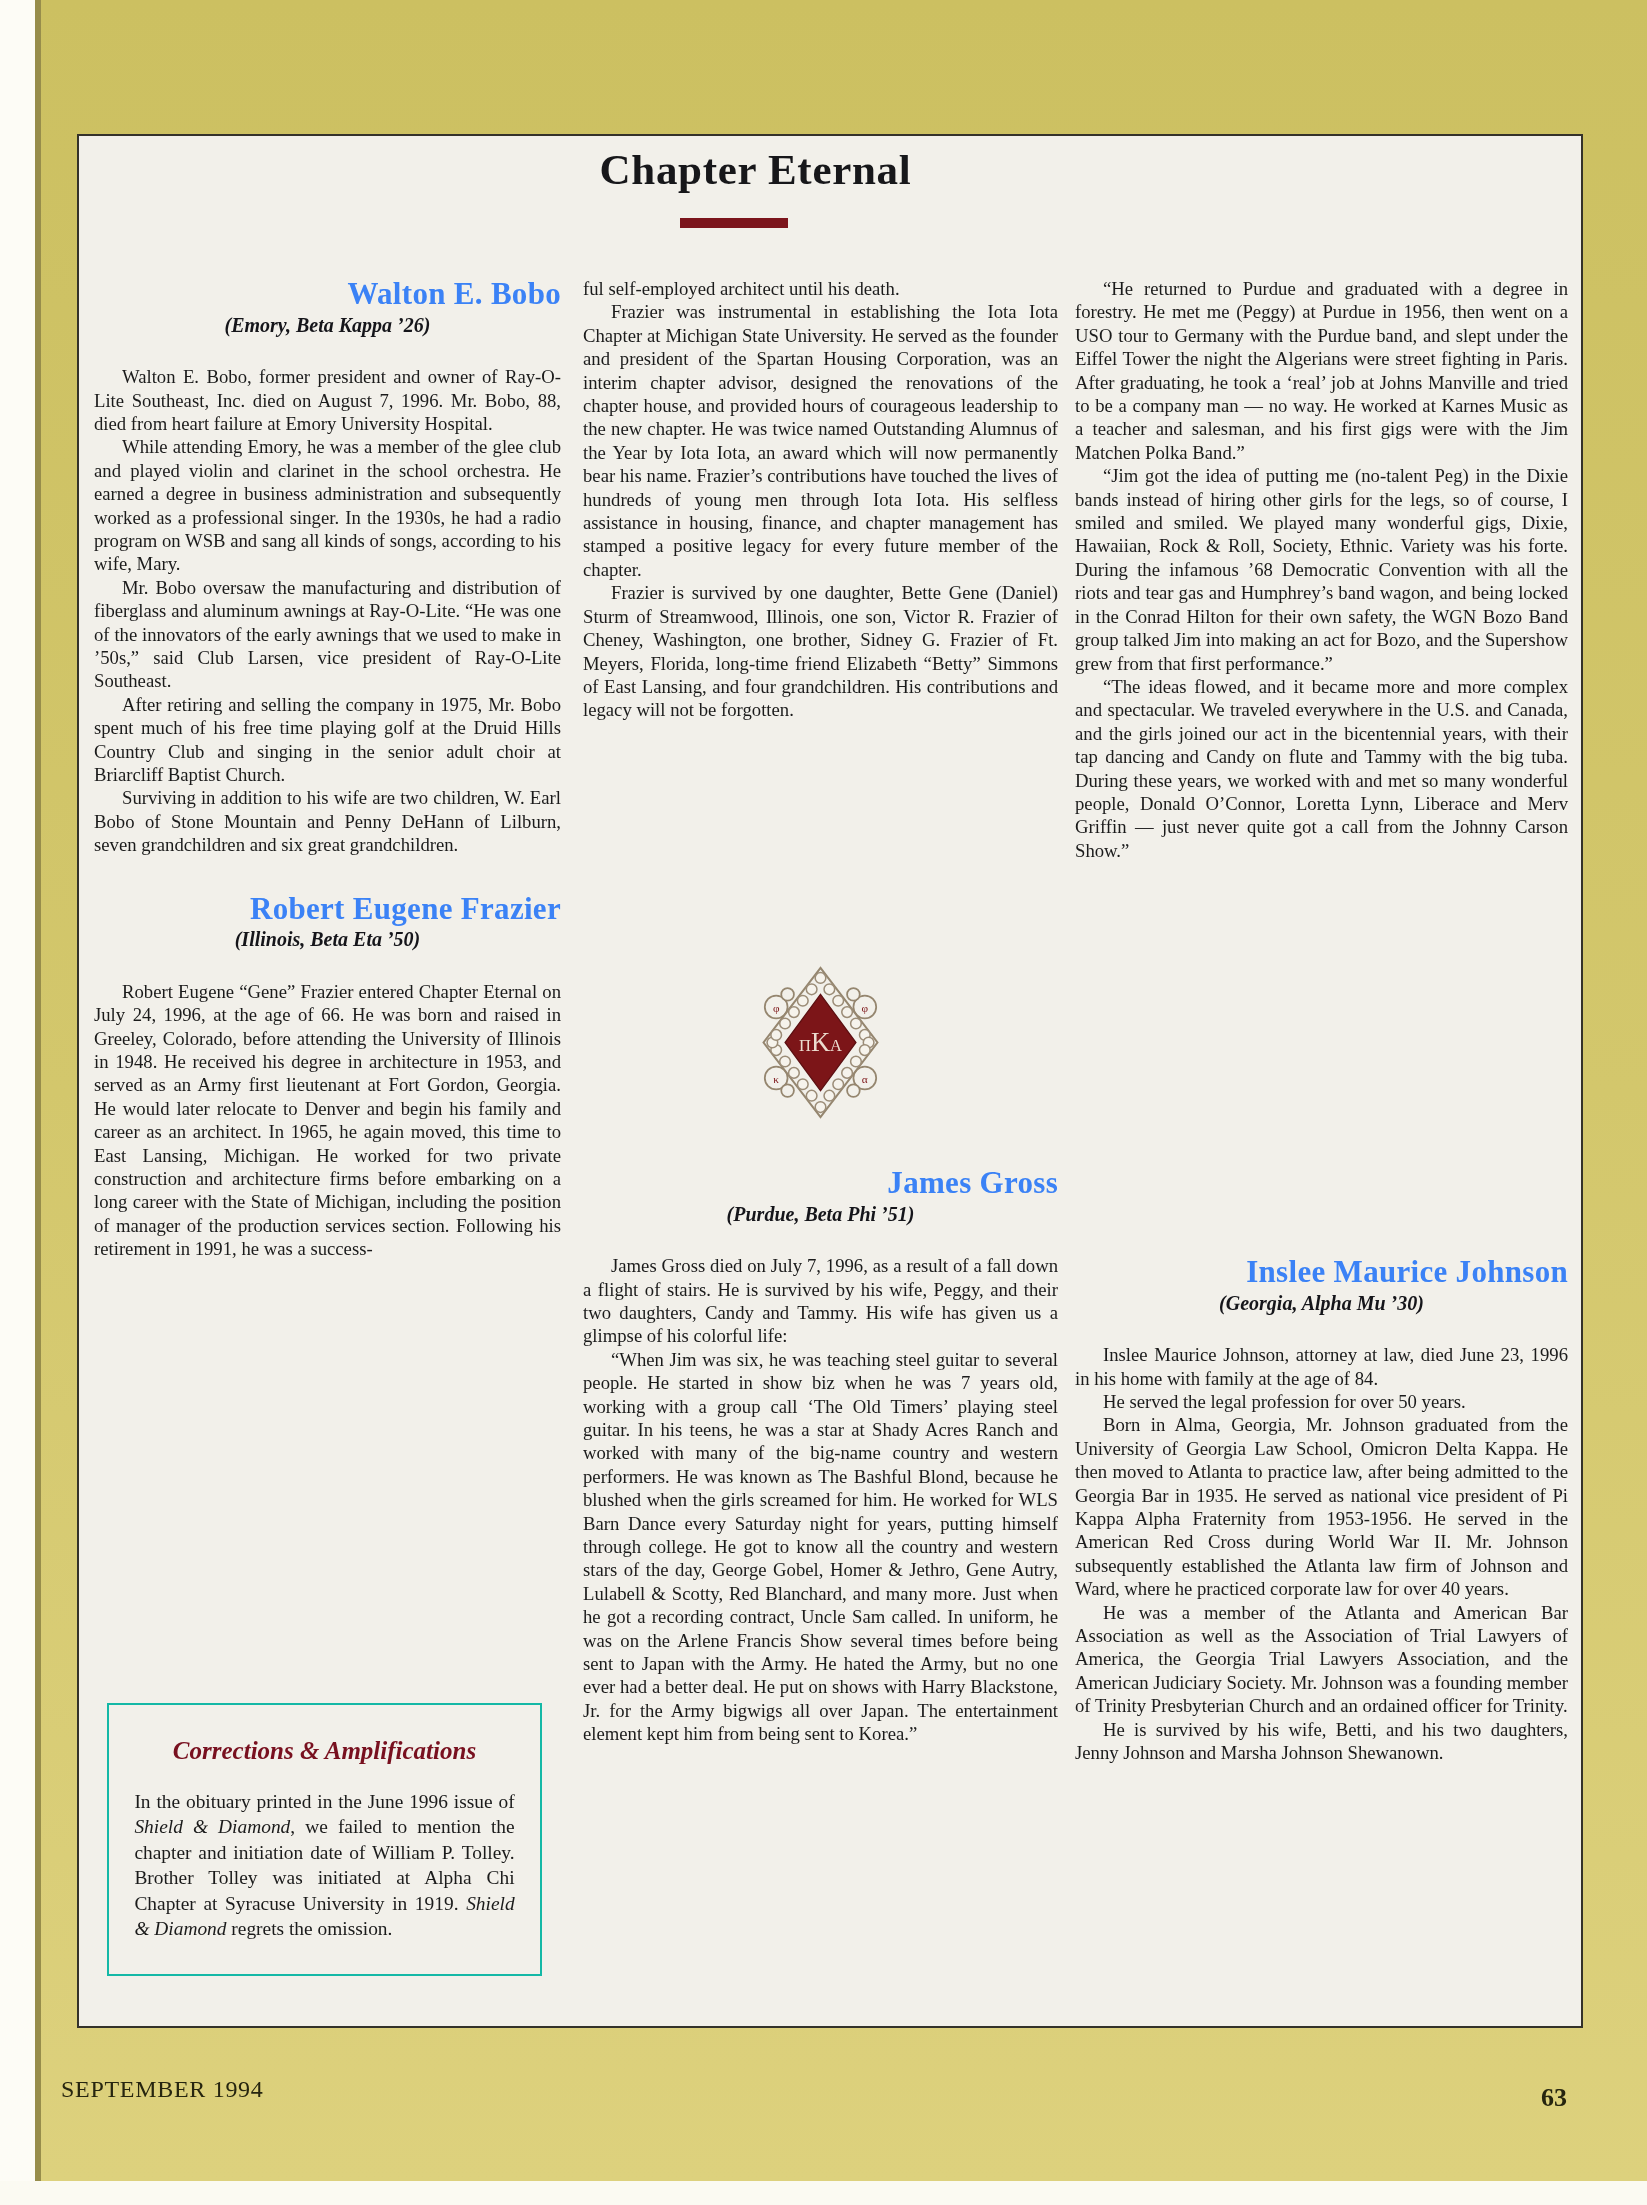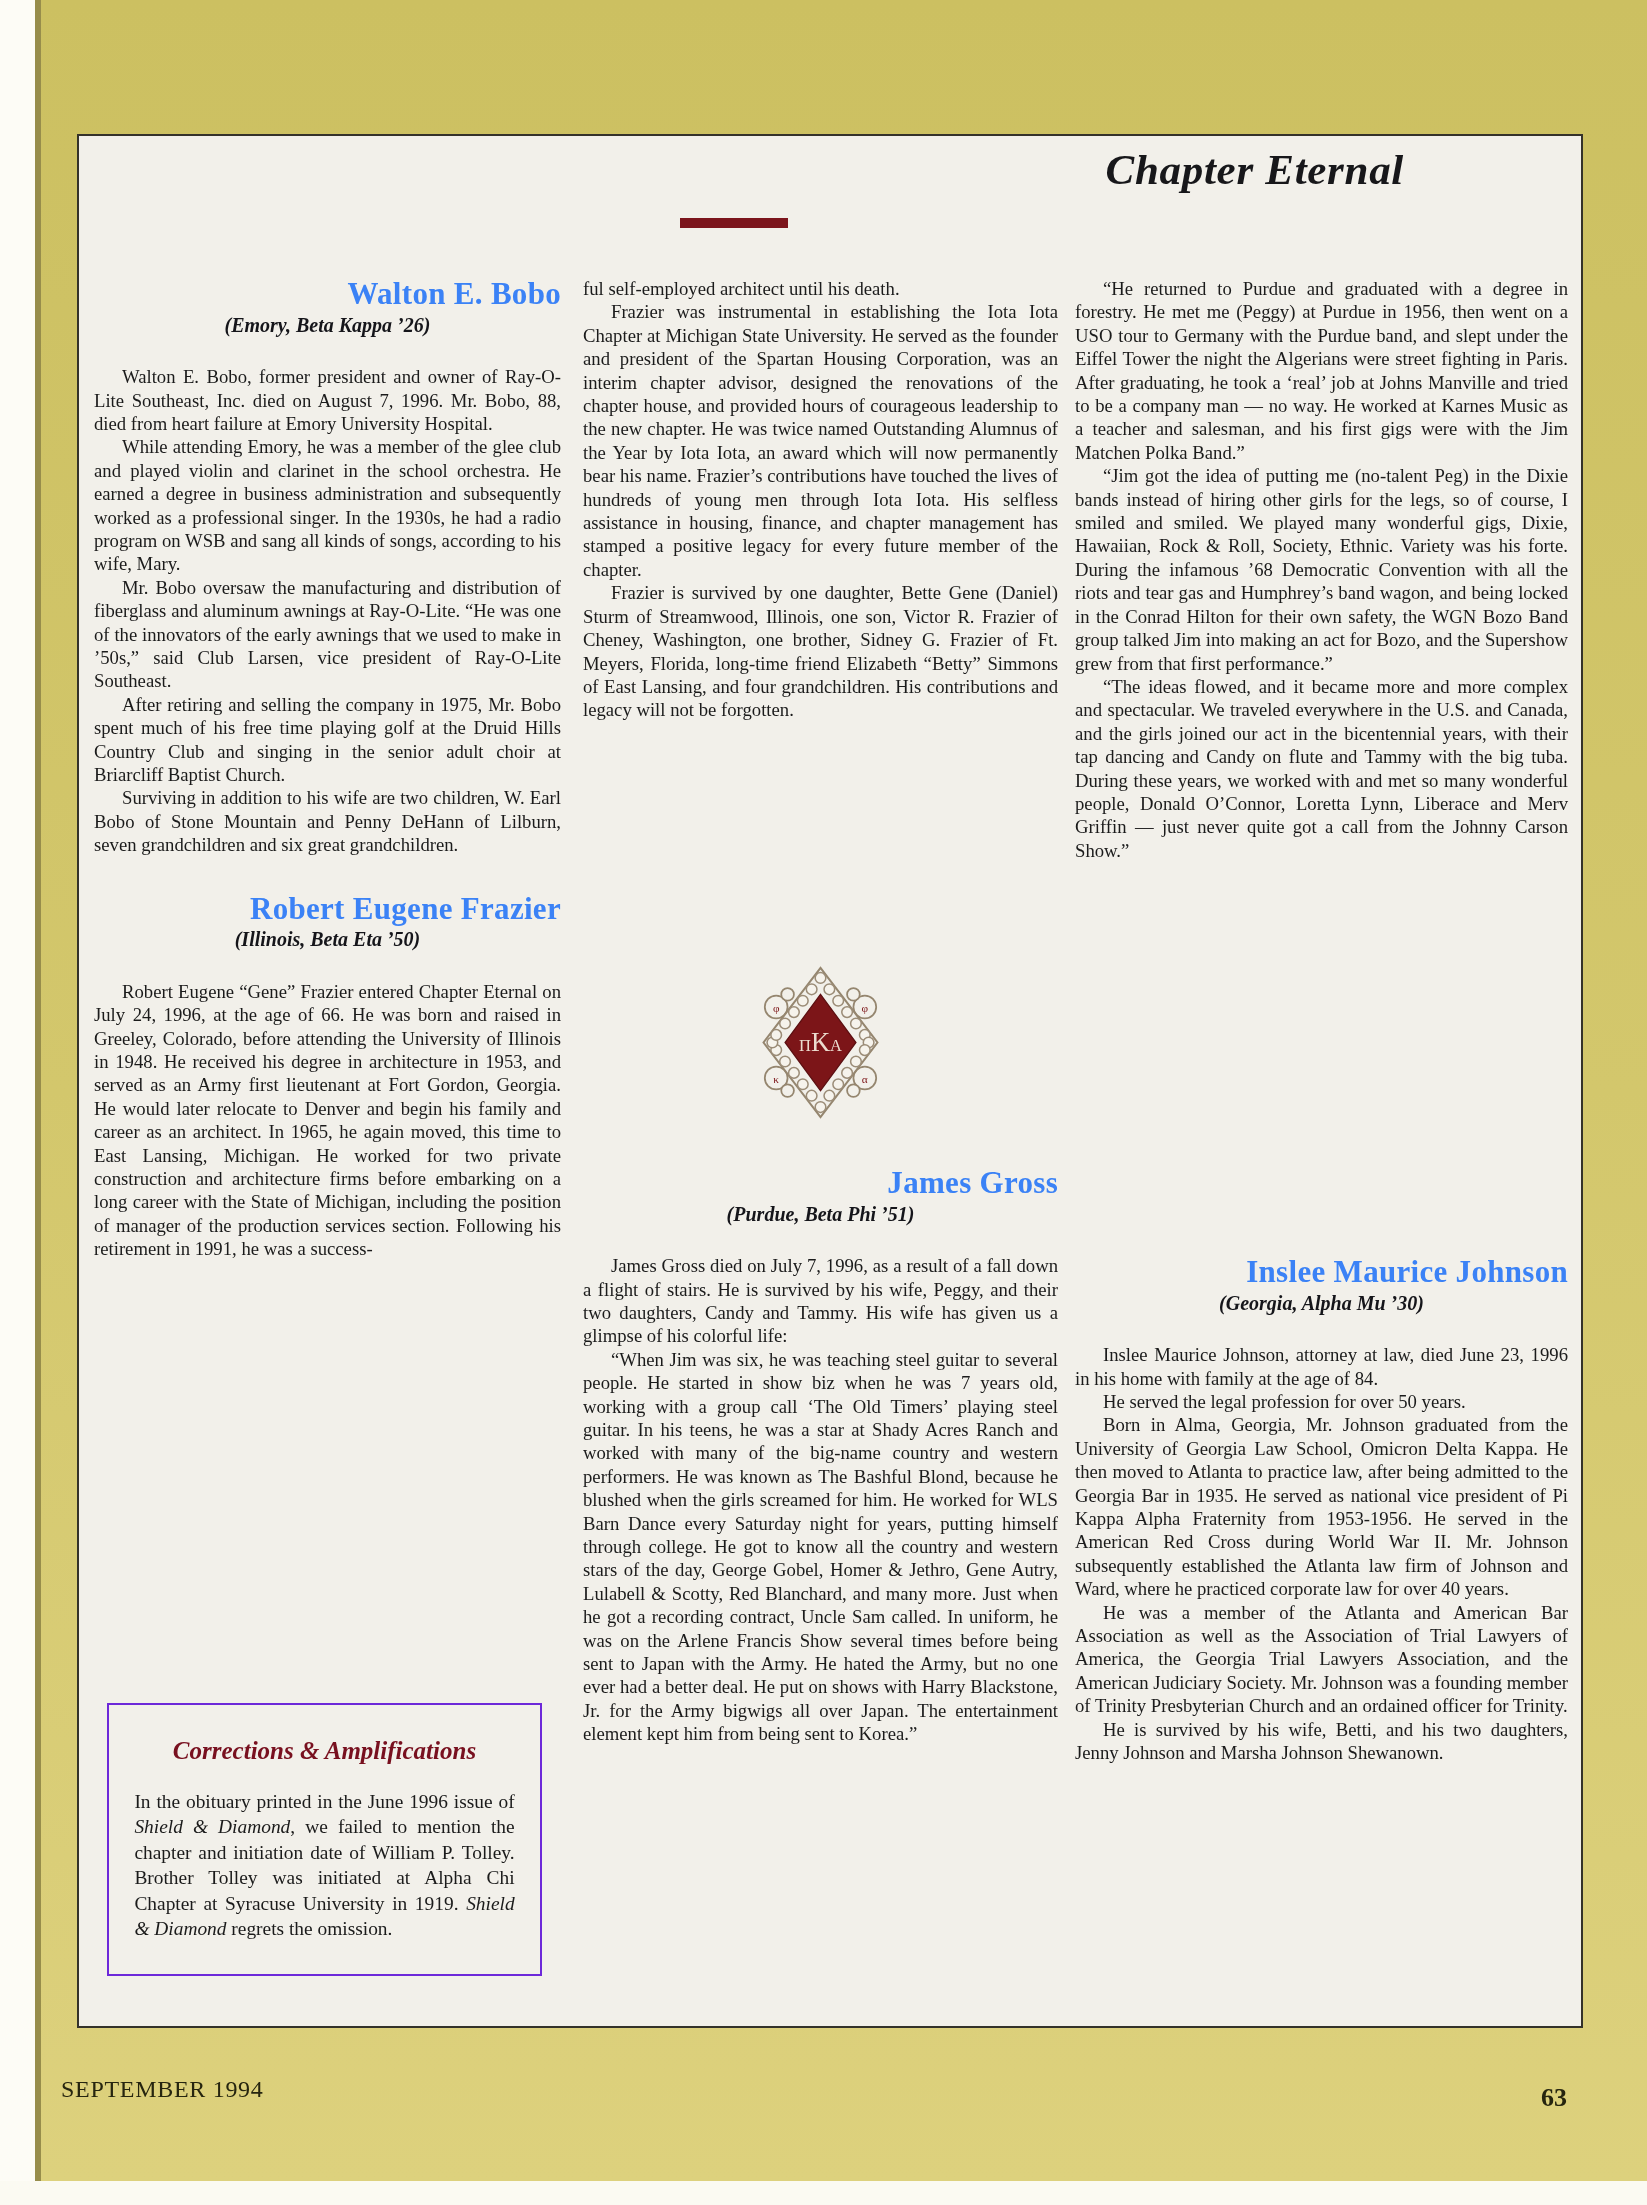--- a/index.html
+++ b/index.html
@@ -33,27 +33,27 @@
     left: 77px; top: 134px;
     width: 1506px; height: 1894px;
     box-sizing: border-box;
     background: #f2f0ea;
     border: 2px solid #34322a;
   }
   .masthead {
     position: absolute;
     left: 77px; top: 146px;
     width: 1327px;
-    text-align: right;
+    text-align: center;
     font-size: 43px;
     line-height: 47px;
-    font-style: italic;
     font-weight: bold;
     color: #17171a;
     letter-spacing: 0.7px;
+    padding-left: 15px;
   }
   .title-rule {
     position: absolute;
     left: 680px; top: 218px;
     width: 108px; height: 10px;
     background: #7c151c;
   }
   
   .col {
     position: absolute;
@@ -95,21 +95,21 @@
                      font-size: 18.7px; line-height: 23.4px; color: #1b1b1b; text-align: justify; }
   .johnson-section { position: absolute; left: 1075px; top: 1255px; width: 493px;
                      font-size: 18.7px; line-height: 23.4px; color: #1b1b1b; text-align: justify; }
 
   
   .corrections {
     position: absolute;
     left: 107px; top: 1703px;
     width: 435px;
     box-sizing: border-box;
-    border: 2px solid #6d28d9;
+    border: 2px solid #14b8a6;
     background: #f2f0ea;
     padding: 28px 25.4px 33px 25.4px;
   }
   .corrections-title {
     margin: 4px 0 24px 0;
     text-align: center;
     font-size: 25px;
     line-height: 28px;
     font-weight: bold;
     font-style: italic;

